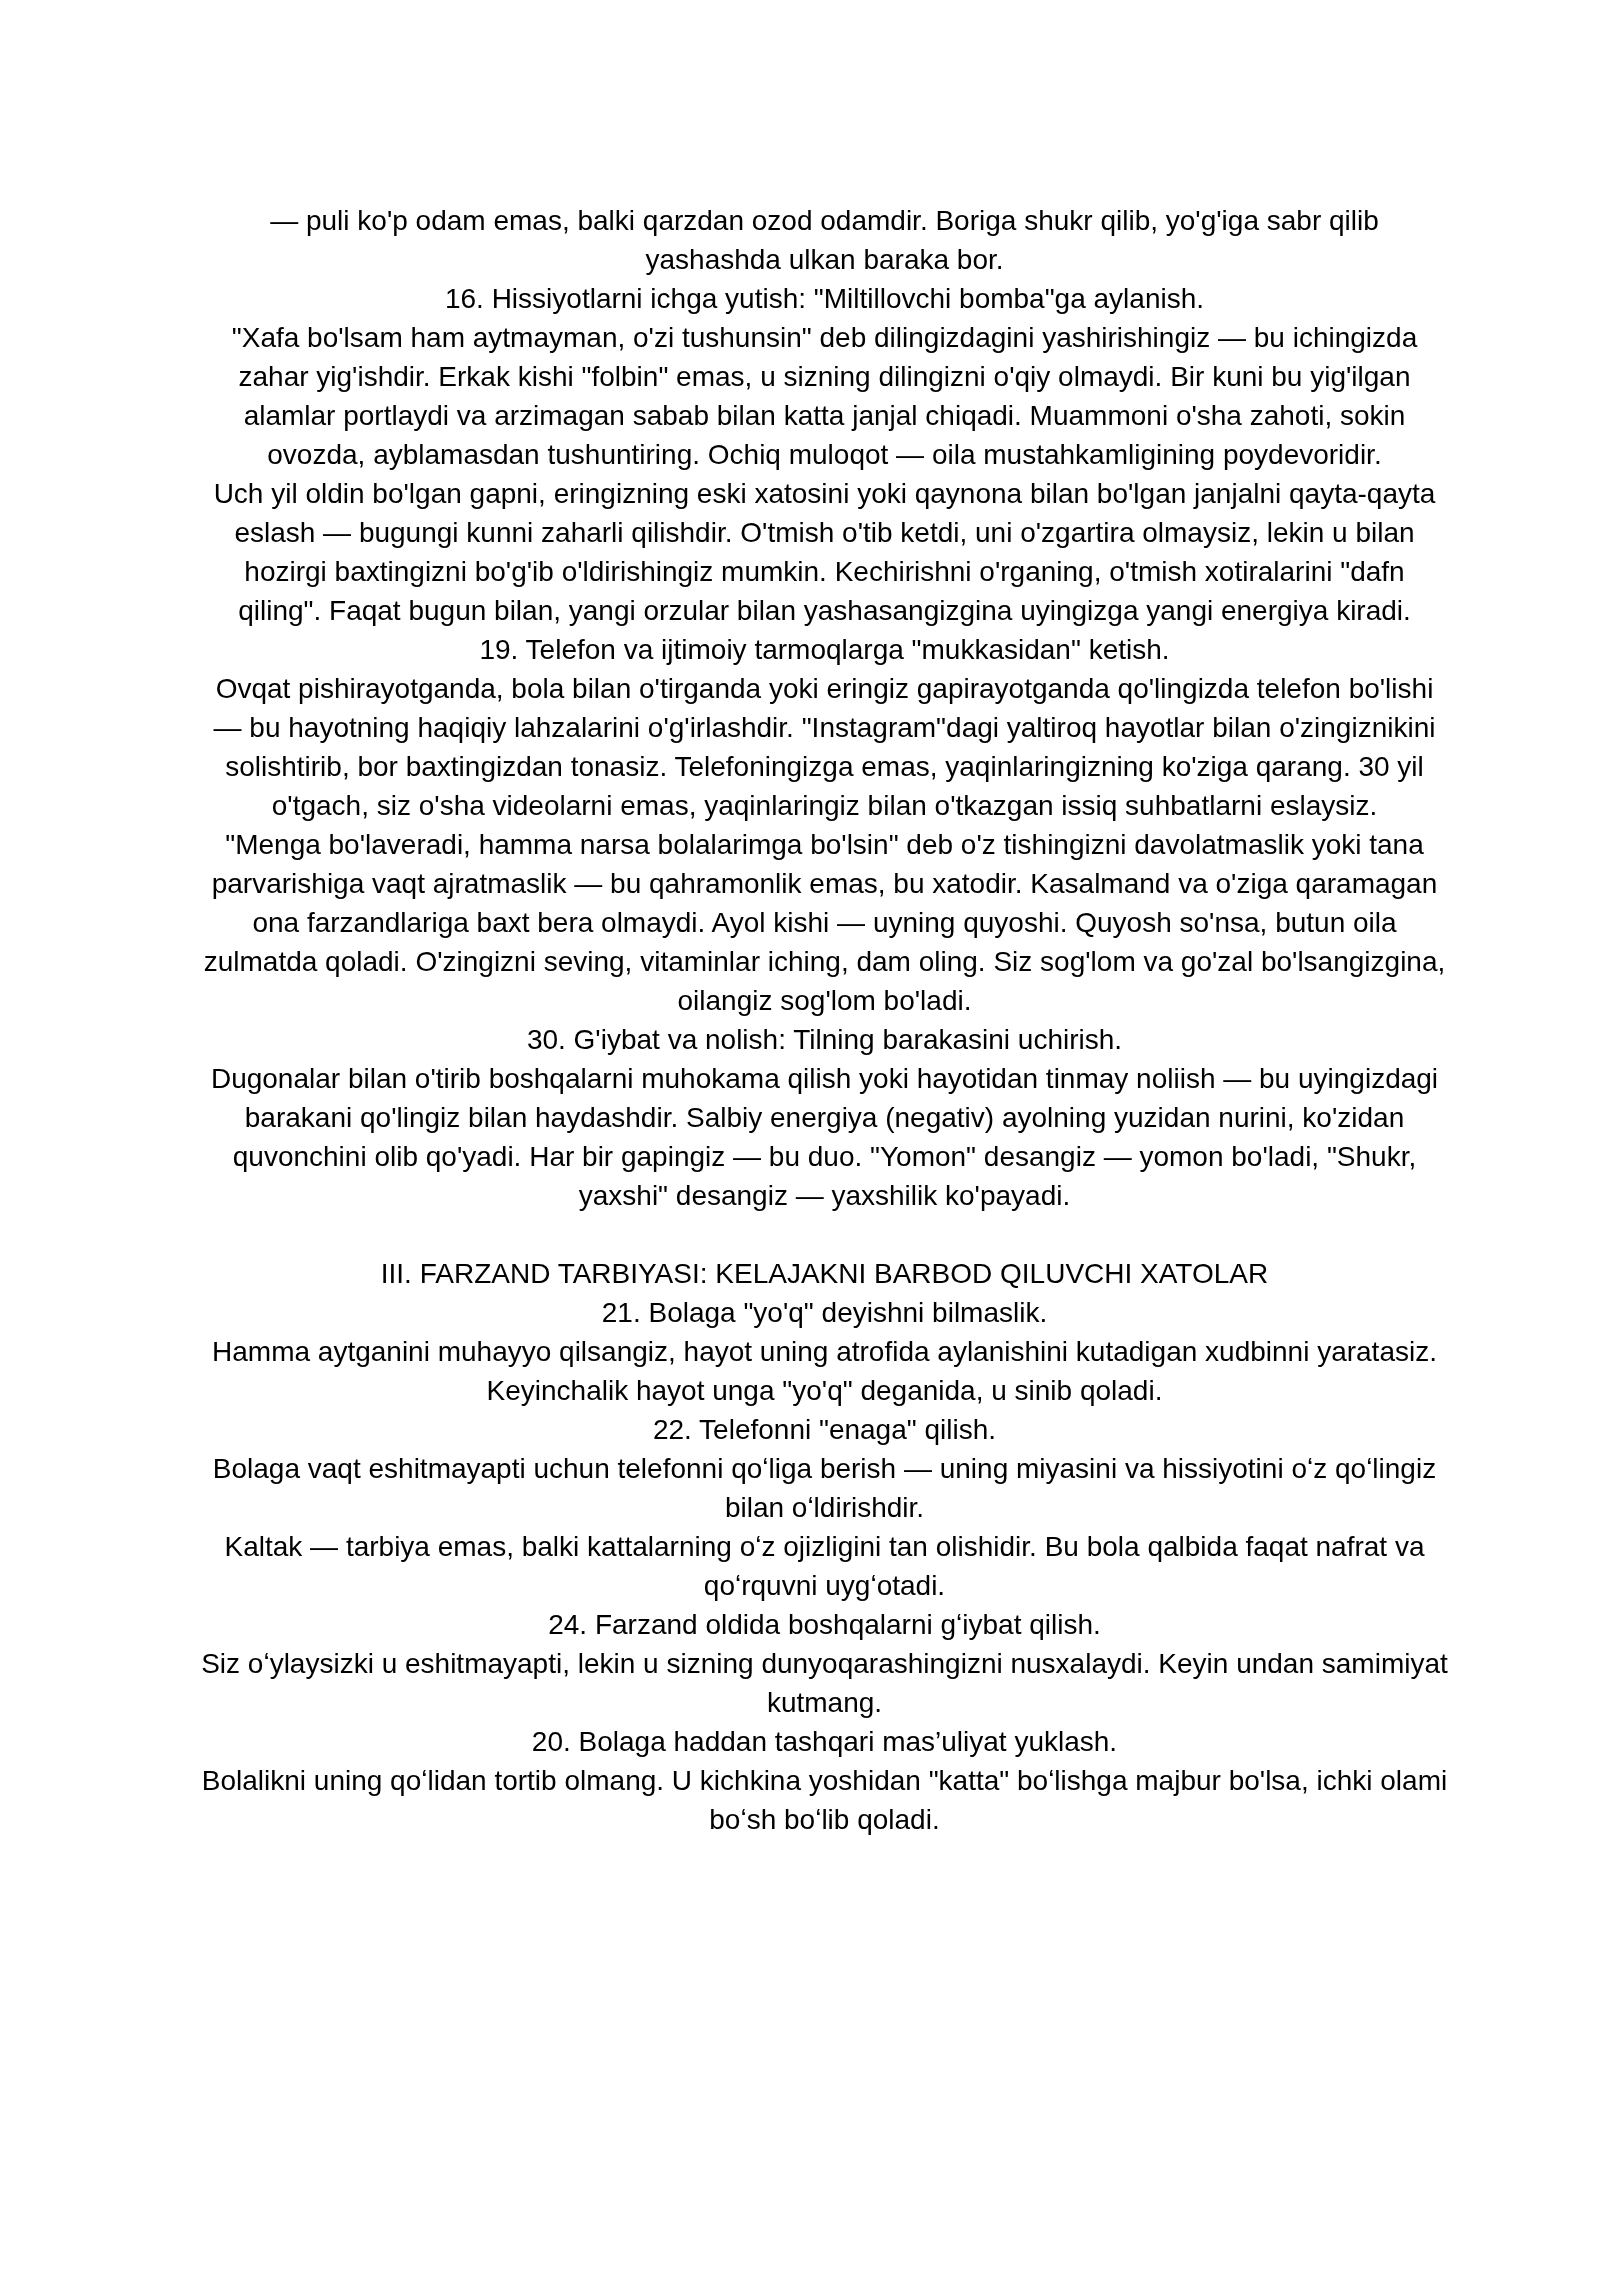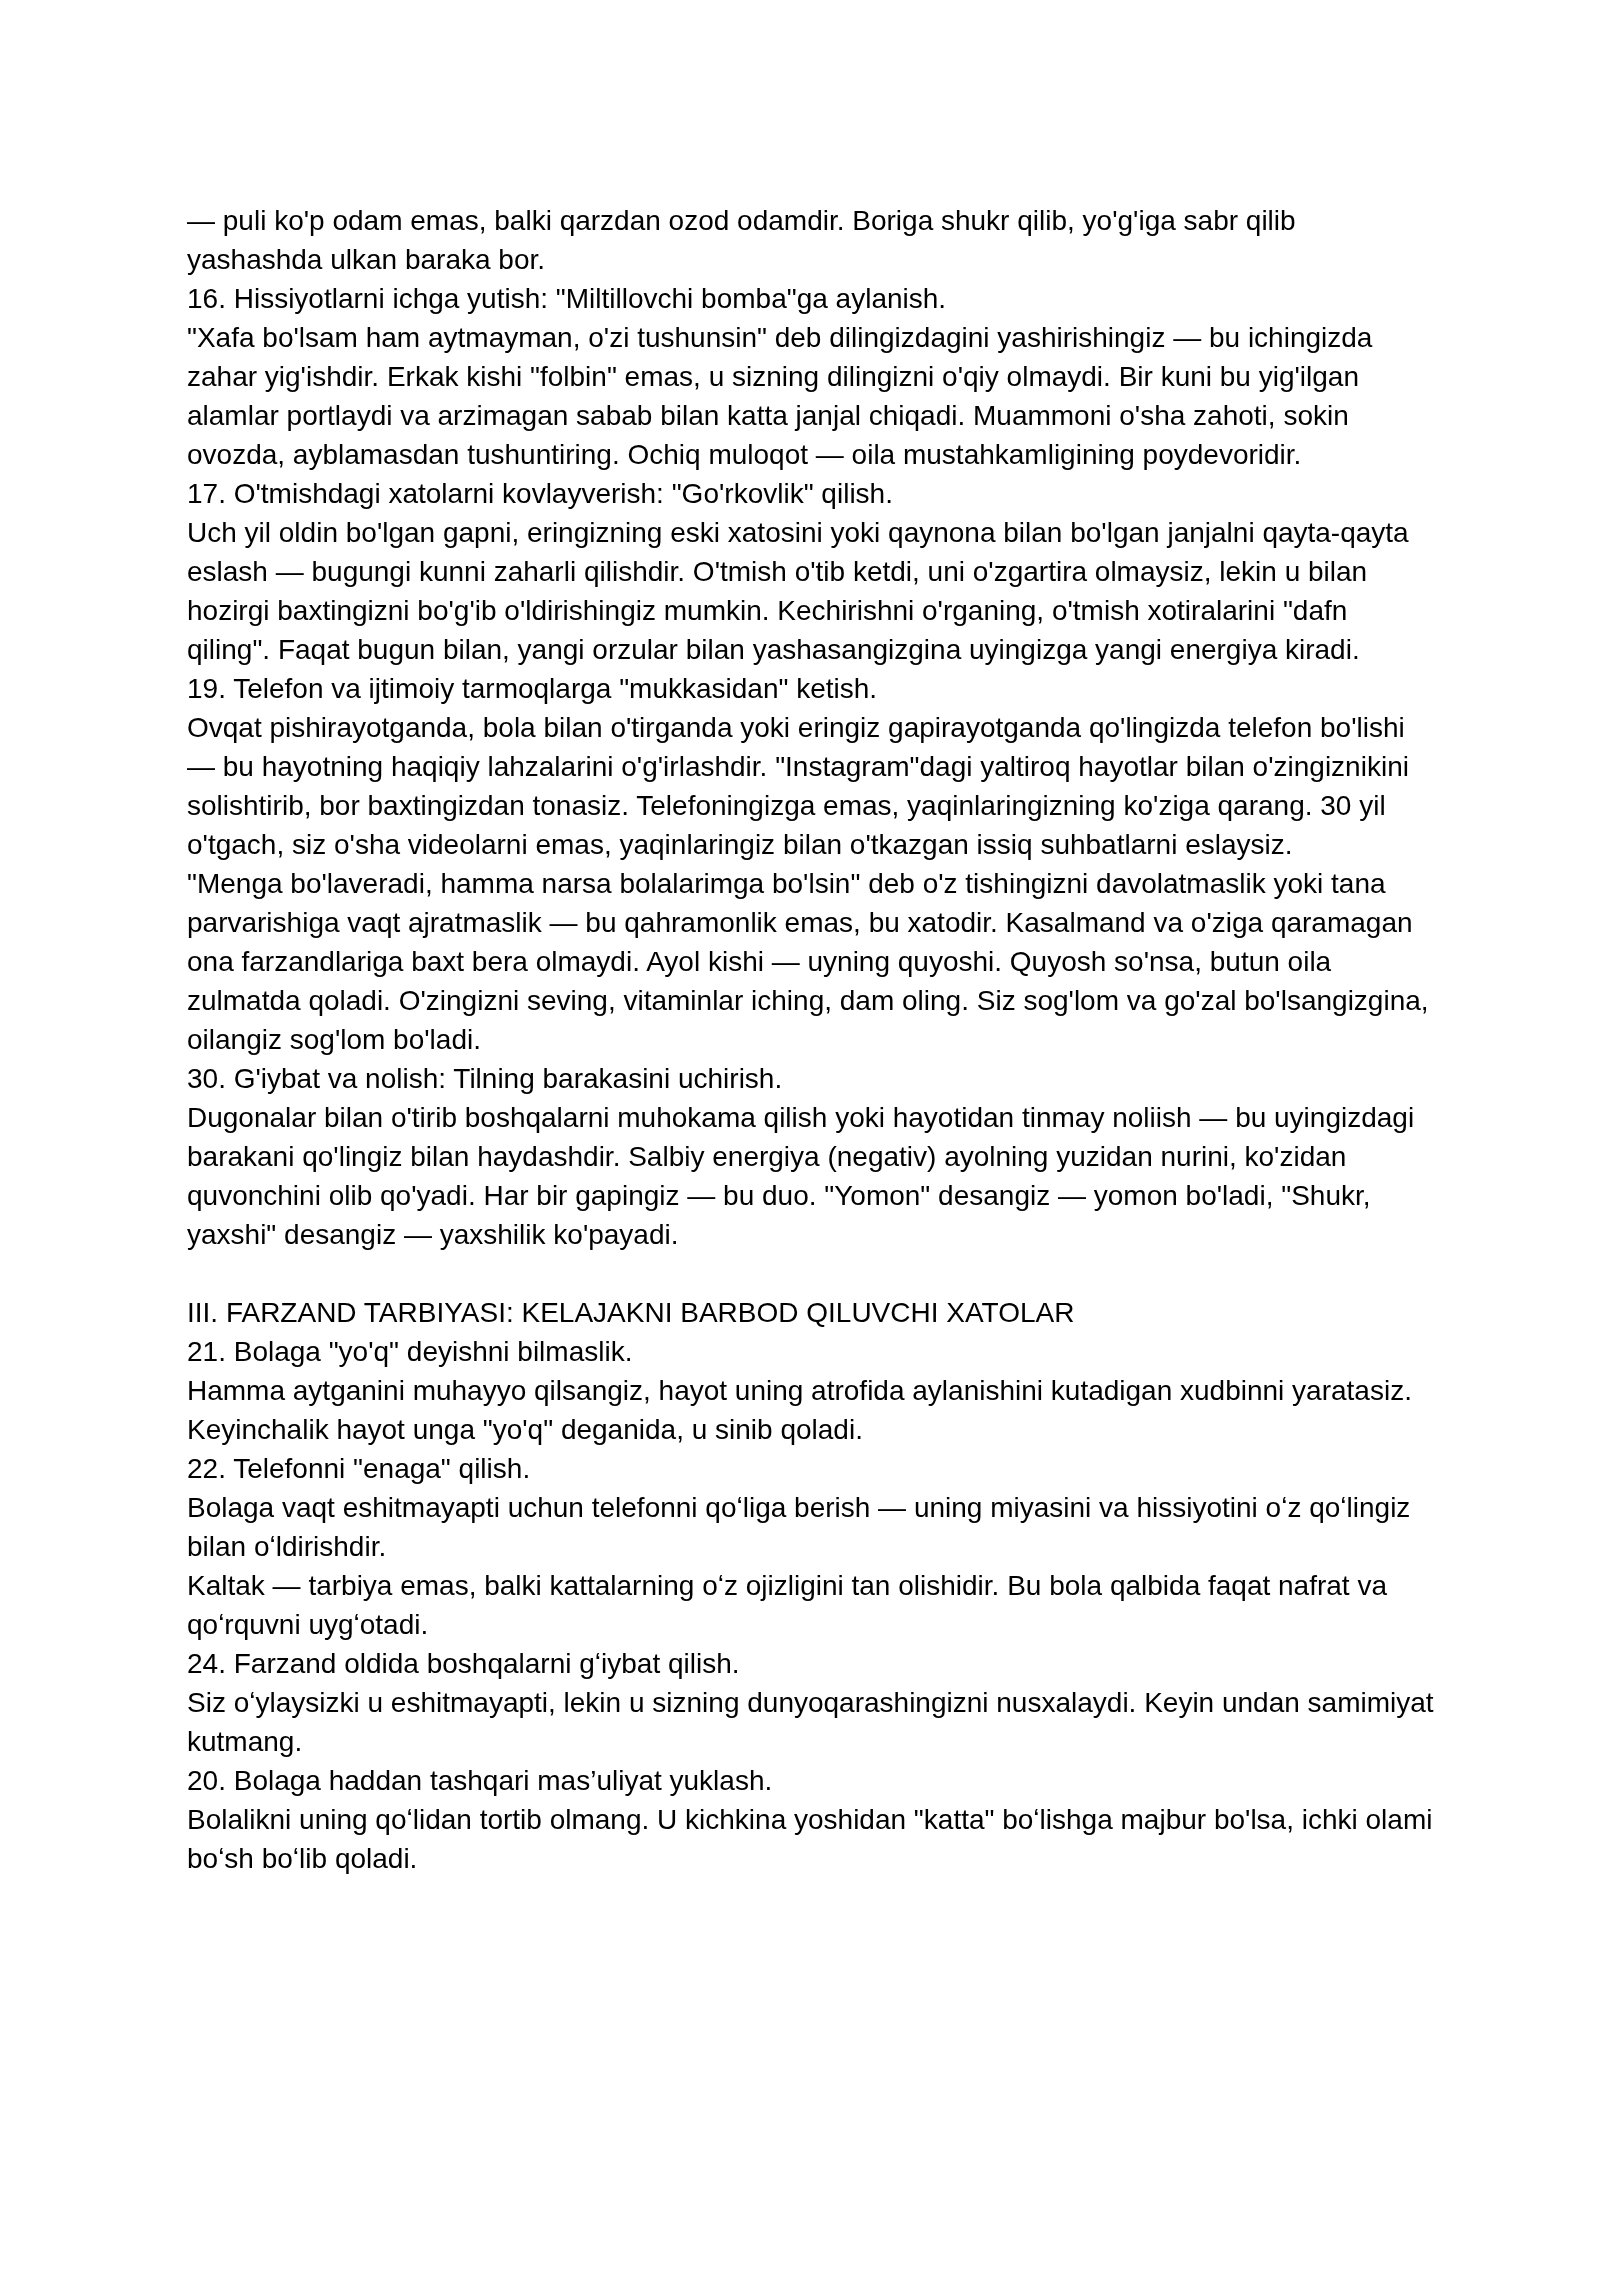--- a/index.html
+++ b/index.html
@@ -9,48 +9,47 @@
   }
   .page {
     position: relative;
     width: 1620px;
     height: 2291px;
     background: #ffffff;
     overflow: hidden;
   }
   .text-block {
     position: absolute;
-    left: 187px;
+    left: 201px;
     top: 201px;
     width: 1247px;
     font-family: "Liberation Sans", sans-serif;
     font-size: 28px;
     line-height: 39px;
     color: #000000;
-    text-align: left;
+    text-align: center;
   }
   .text-block p {
     margin: 0;
     padding: 0;
     white-space: normal;
     word-spacing: normal;
   }
   .text-block p.blank {
     height: 39px;
   }
 </style>
 </head>
 <body>
 
 <div class="page" style="background: rgb(255, 255, 255);">
   <div class="text-block" id="content" style="color: rgb(0, 0, 0);">
       <p>— puli ko'p odam emas, balki qarzdan ozod odamdir. Boriga shukr qilib, yo'g'iga sabr qilib yashashda ulkan baraka bor.</p>
       <p>16. Hissiyotlarni ichga yutish: "Miltillovchi bomba"ga aylanish.</p>
       <p>"Xafa bo'lsam ham aytmayman, o'zi tushunsin" deb dilingizdagini yashirishingiz — bu ichingizda zahar yig'ishdir. Erkak kishi "folbin" emas, u sizning dilingizni o'qiy olmaydi. Bir kuni bu yig'ilgan alamlar portlaydi va arzimagan sabab bilan katta janjal chiqadi. Muammoni o'sha zahoti, sokin ovozda, ayblamasdan tushuntiring. Ochiq muloqot — oila mustahkamligining poydevoridir.</p>
-      <p>17. O'tmishdagi xatolarni kovlayverish: "Go'rkovlik" qilish.</p>
       <p>Uch yil oldin bo'lgan gapni, eringizning eski xatosini yoki qaynona bilan bo'lgan janjalni qayta-qayta eslash — bugungi kunni zaharli qilishdir. O'tmish o'tib ketdi, uni o'zgartira olmaysiz, lekin u bilan hozirgi baxtingizni bo'g'ib o'ldirishingiz mumkin. Kechirishni o'rganing, o'tmish xotiralarini "dafn qiling". Faqat bugun bilan, yangi orzular bilan yashasangizgina uyingizga yangi energiya kiradi.</p>
       <p>19. Telefon va ijtimoiy tarmoqlarga "mukkasidan" ketish.</p>
       <p>Ovqat pishirayotganda, bola bilan o'tirganda yoki eringiz gapirayotganda qo'lingizda telefon bo'lishi — bu hayotning haqiqiy lahzalarini o'g'irlashdir. "Instagram"dagi yaltiroq hayotlar bilan o'zingiznikini solishtirib, bor baxtingizdan tonasiz. Telefoningizga emas, yaqinlaringizning ko'ziga qarang. 30 yil o'tgach, siz o'sha videolarni emas, yaqinlaringiz bilan o'tkazgan issiq suhbatlarni eslaysiz.</p>
       <p>"Menga bo'laveradi, hamma narsa bolalarimga bo'lsin" deb o'z tishingizni davolatmaslik yoki tana parvarishiga vaqt ajratmaslik — bu qahramonlik emas, bu xatodir. Kasalmand va o'ziga qaramagan ona farzandlariga baxt bera olmaydi. Ayol kishi — uyning quyoshi. Quyosh so'nsa, butun oila zulmatda qoladi. O'zingizni seving, vitaminlar iching, dam oling. Siz sog'lom va go'zal bo'lsangizgina, oilangiz sog'lom bo'ladi.</p>
       <p>30. G'iybat va nolish: Tilning barakasini uchirish.</p>
       <p>Dugonalar bilan o'tirib boshqalarni muhokama qilish yoki hayotidan tinmay noliish — bu uyingizdagi barakani qo'lingiz bilan haydashdir. Salbiy energiya (negativ) ayolning yuzidan nurini, ko'zidan quvonchini olib qo'yadi. Har bir gapingiz — bu duo. "Yomon" desangiz — yomon bo'ladi, "Shukr, yaxshi" desangiz — yaxshilik ko'payadi.</p>
       <p class="blank"></p>
       <p>III. FARZAND TARBIYASI: KELAJAKNI BARBOD QILUVCHI XATOLAR</p>
       <p>21. Bolaga "yo'q" deyishni bilmaslik.</p>
       <p>Hamma aytganini muhayyo qilsangiz, hayot uning atrofida aylanishini kutadigan xudbinni yaratasiz. Keyinchalik hayot unga "yo'q" deganida, u sinib qoladi.</p>

